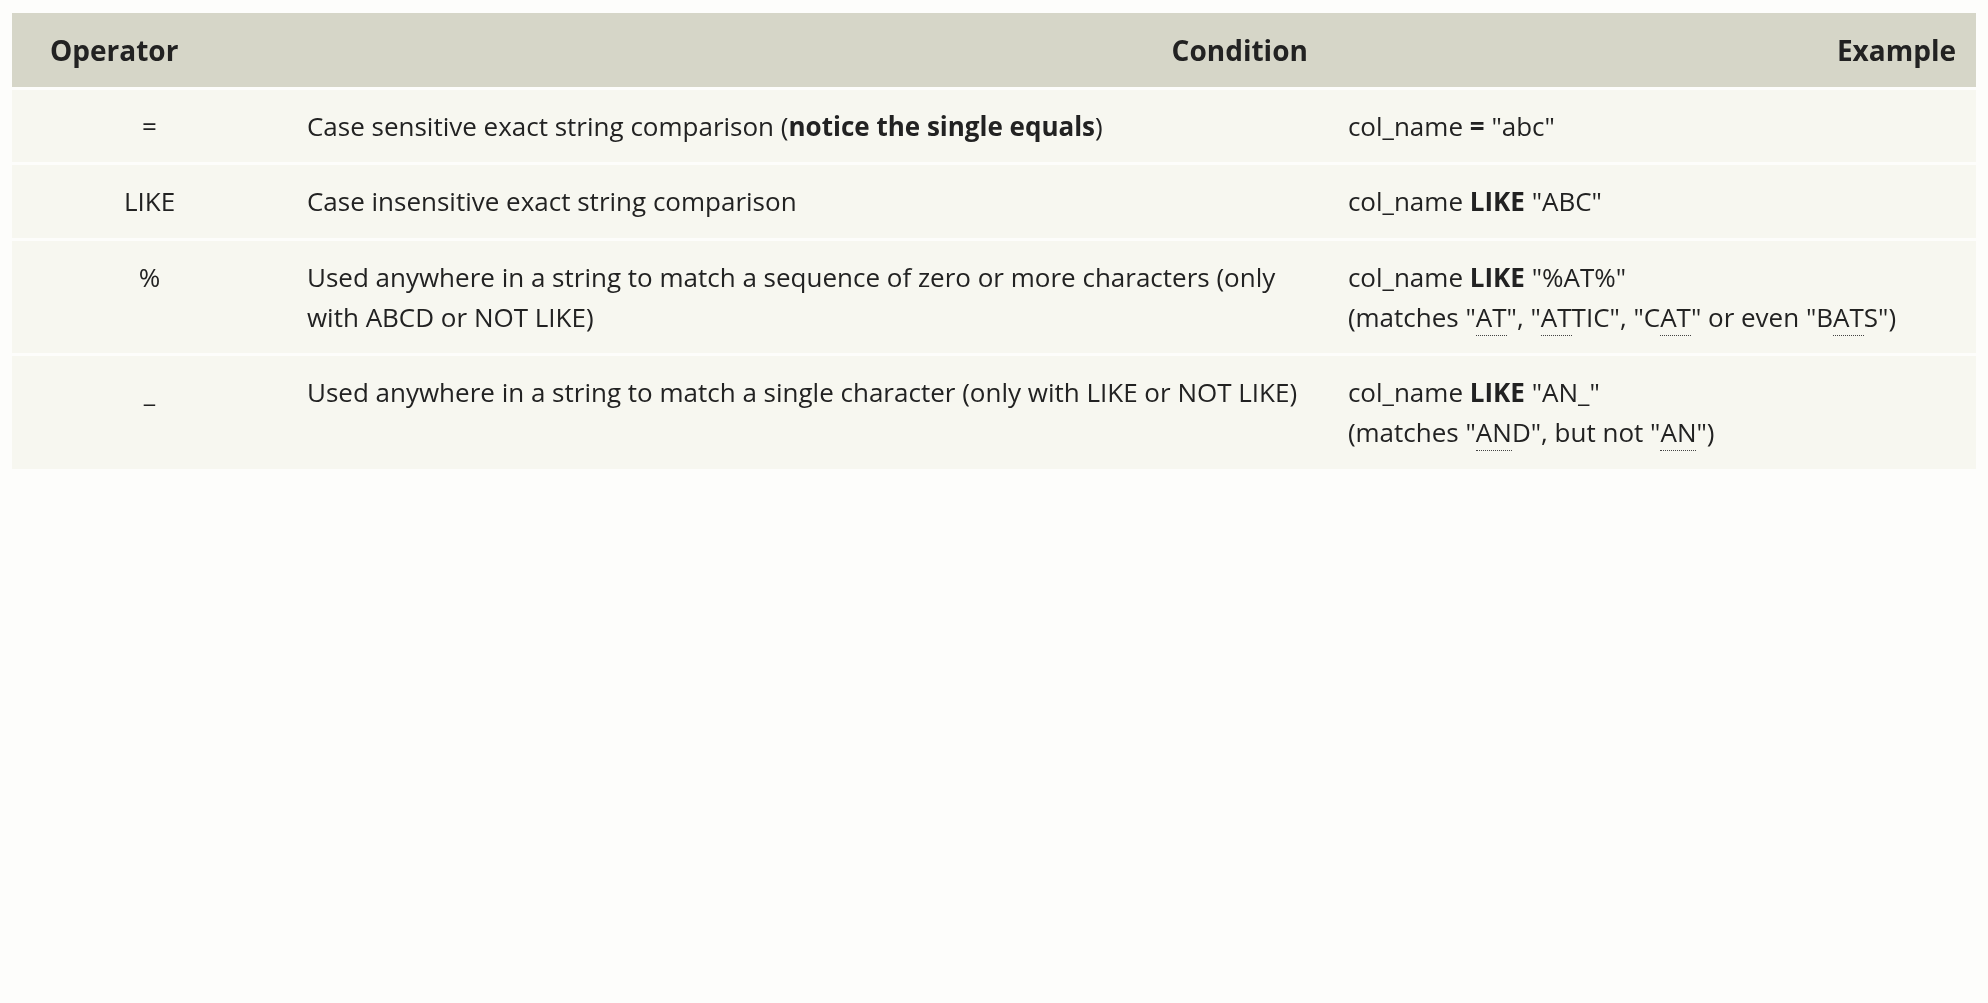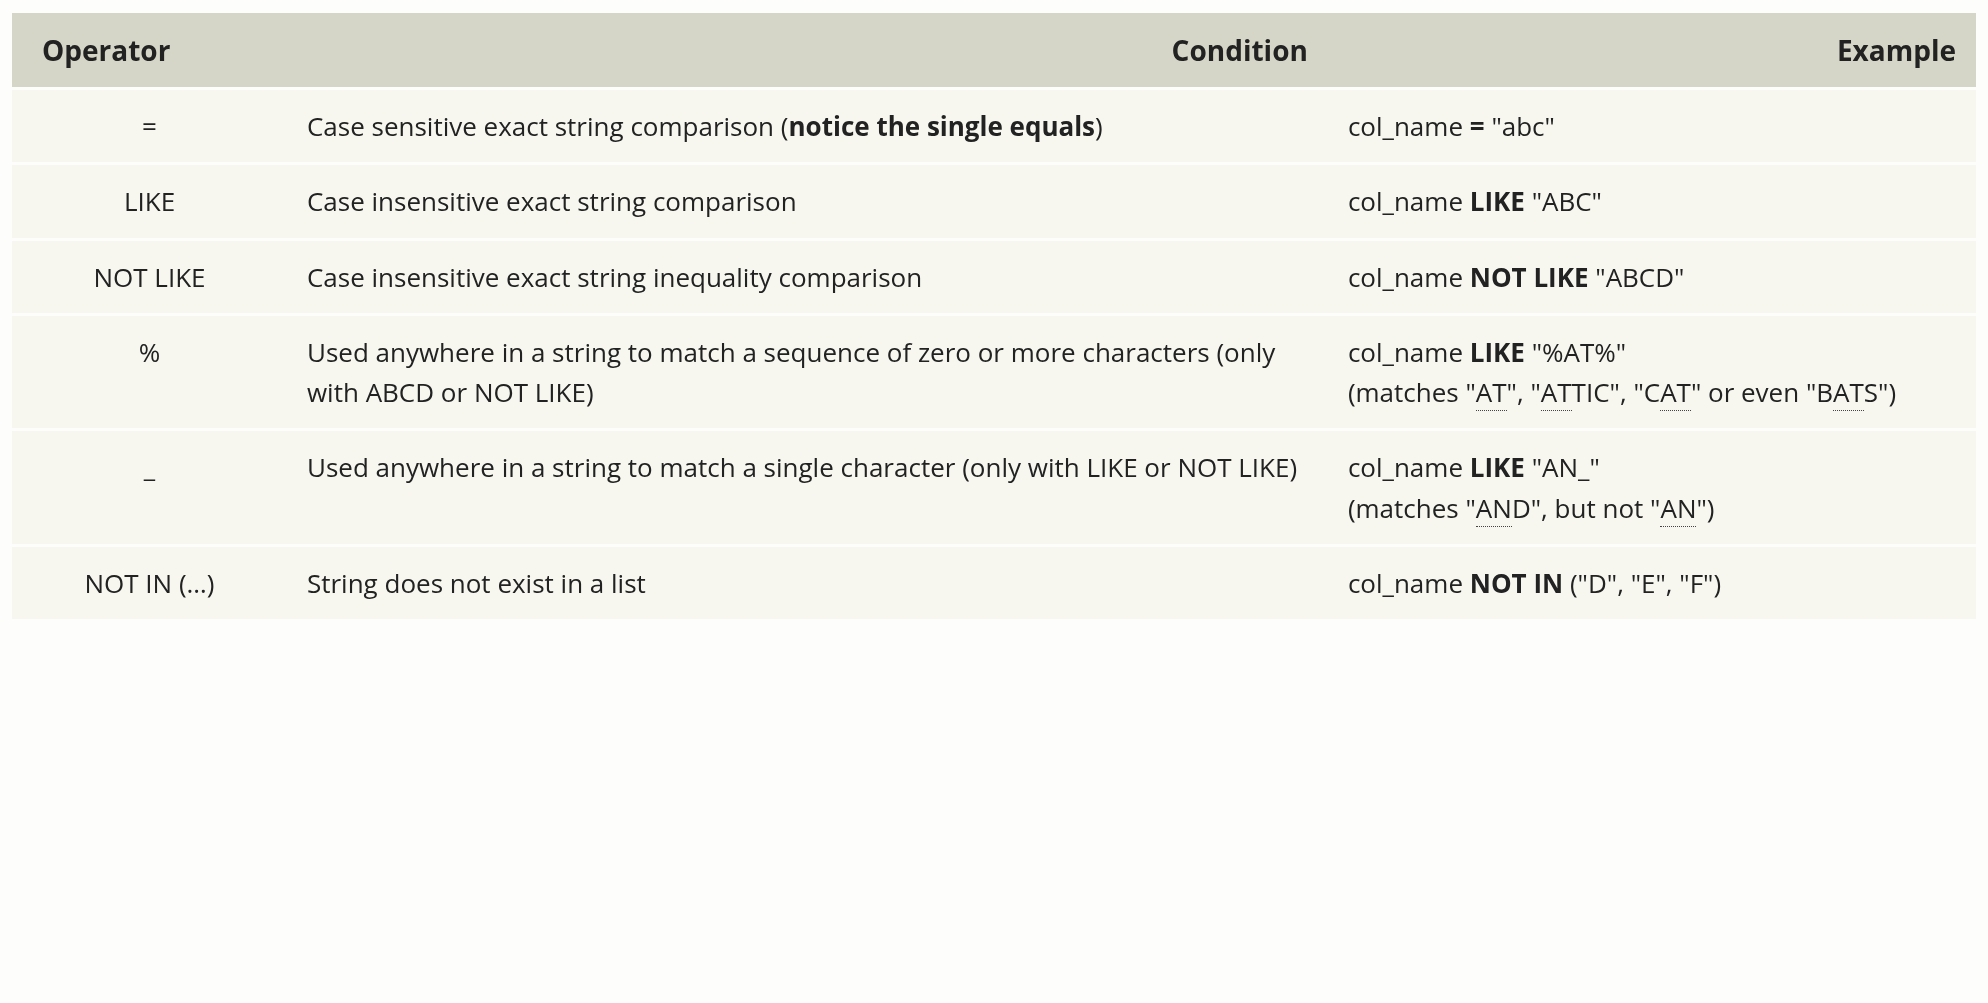--- a/index.html
+++ b/index.html
@@ -17,21 +17,21 @@
       border-spacing: 0 3px;
     }
     th {
       background: #d6d6c8;
       text-align: right;
       font-weight: 700;
       font-size: 28px;
       padding: 18px 20px 18px 20px;
       vertical-align: top;
     }
-    th:first-child { text-align: left; padding-left: 30px; }
+    th:first-child { text-align: left; padding-left: 38px; }
     td {
       background: #f7f7f0;
       padding: 16px 20px;
       vertical-align: top;
       line-height: 1.55;
     }
     td.op { text-align: center; width: 14%; }
     td.cond { width: 53%; }
     td.ex { width: 33%; }
     .b { font-weight: 700; }
@@ -53,33 +53,23 @@
         <td class="op">=</td>
         <td class="cond"><span>Case sensitive exact string comparison (</span><span class="b">notice the single equals</span><span>)</span></td>
         <td class="ex"><span>col_name </span><span class="b">=</span><span> "abc"</span></td>
       </tr>
       <tr>
         <td class="op">LIKE</td>
         <td class="cond"><span>Case insensitive exact string comparison</span></td>
         <td class="ex"><span>col_name </span><span class="b">LIKE</span><span> "ABC"</span></td>
       </tr>
       <tr>
-        <td class="op">NOT LIKE</td>
-        <td class="cond"><span>Case insensitive exact string inequality comparison</span></td>
-        <td class="ex"><span>col_name </span><span class="b">NOT LIKE</span><span> "ABCD"</span></td>
-      </tr>
-      <tr>
         <td class="op">%</td>
         <td class="cond"><span>Used anywhere in a string to match a sequence of zero or more characters (only with ABCD or NOT LIKE)</span></td>
         <td class="ex"><span>col_name </span><span class="b">LIKE</span><span> "%AT%"<br>(matches "<span class="u2">AT</span>", "<span class="u2">AT</span>TIC", "C<span class="u2">AT</span>" or even "B<span class="u2">AT</span>S")</span></td>
       </tr>
       <tr>
         <td class="op">_</td>
         <td class="cond"><span>Used anywhere in a string to match a single character (only with LIKE or NOT LIKE)</span></td>
         <td class="ex"><span>col_name </span><span class="b">LIKE</span><span> "AN_"<br>(matches "<span class="u2">AN</span>D", but not "<span class="u2">AN</span>")</span></td>
       </tr>
-      <tr>
-        <td class="op">NOT IN (…)</td>
-        <td class="cond"><span>String does not exist in a list</span></td>
-        <td class="ex"><span>col_name </span><span class="b">NOT IN</span><span> ("D", "E", "F")</span></td>
-      </tr>
     </tbody>
 </table>
 
 </body></html>

